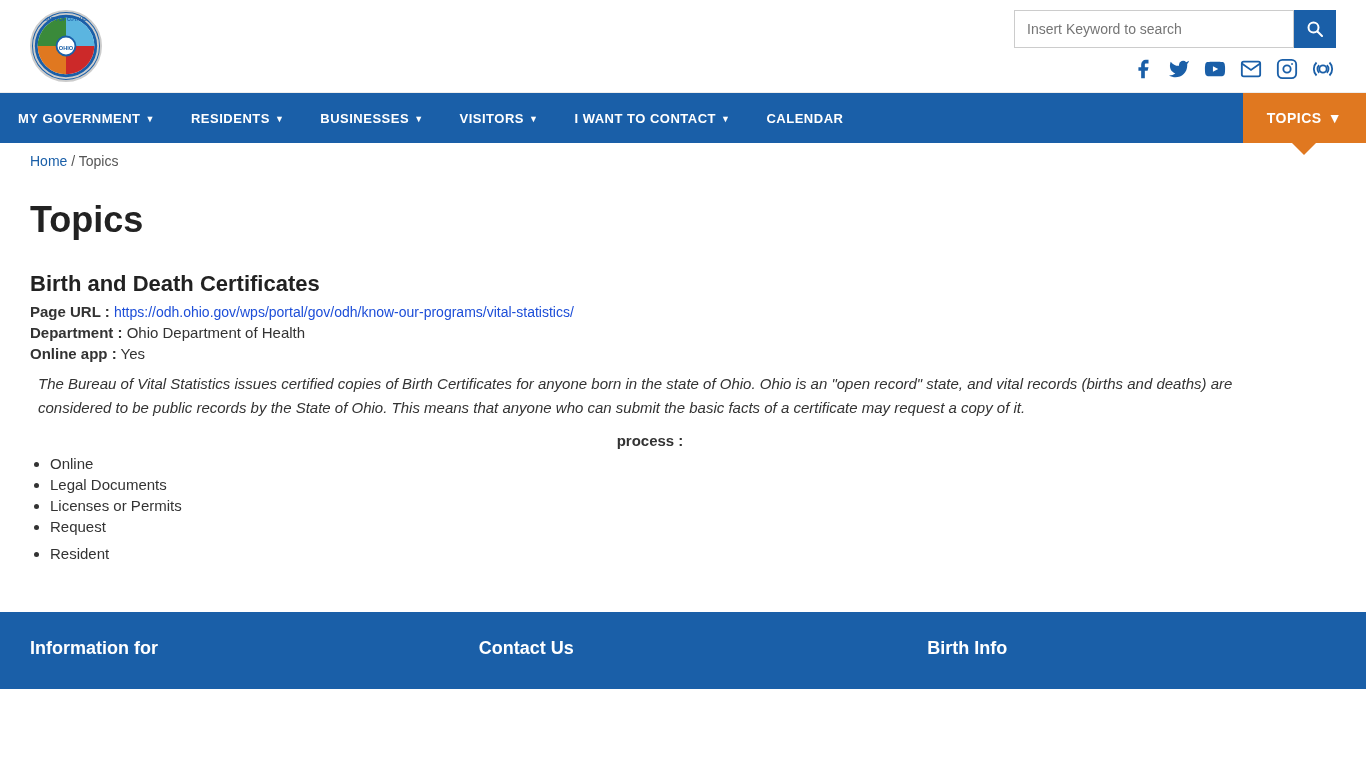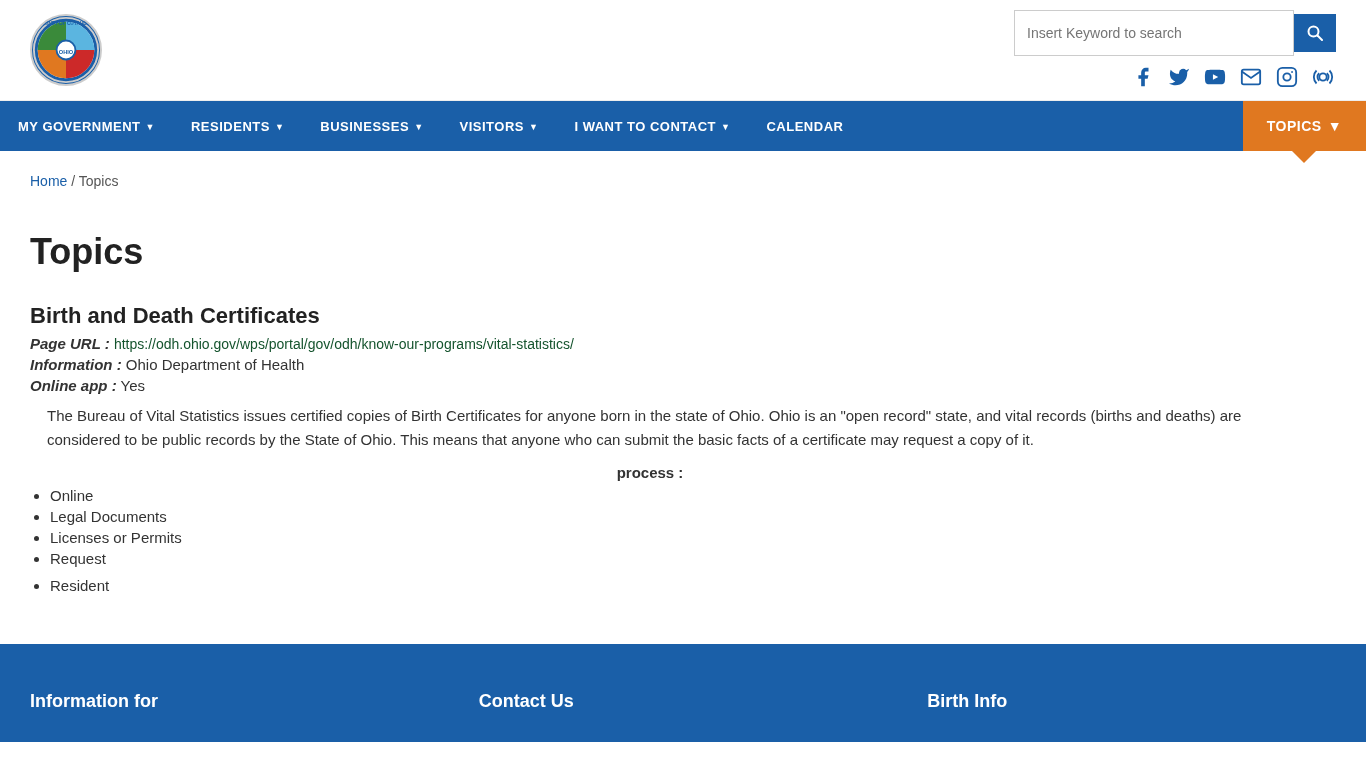--- a/index.html
+++ b/index.html
@@ -51,21 +51,21 @@
       flex-direction: column;
       align-items: flex-end;
       gap: 8px;
     }
     #search-bar {
       display: flex;
       align-items: center;
     }
     #search-input {
       width: 280px;
-      height: 46px;
+      height: 38px;
       padding: 0 12px;
       border: 1px solid #ccc;
       font-size: 14px;
       color: #999;
       outline: none;
     }
     #search-btn {
       width: 42px;
       height: 38px;
       background: #1a5fa8;
@@ -147,21 +147,21 @@
       bottom: -12px;
       left: 50%;
       transform: translateX(-50%);
       border-left: 14px solid transparent;
       border-right: 14px solid transparent;
       border-top: 14px solid #e07820;
     }
 
     
     #breadcrumb {
-      padding: 22px 30px;
+      padding: 10px 30px;
       font-size: 14px;
       color: #555;
       background: #fff;
     }
     #breadcrumb a {
       color: #1a5fa8;
       text-decoration: none;
     }
     #breadcrumb span { color: #555; }
 
@@ -185,26 +185,27 @@
     #article-date {
       font-size: 14px;
       color: #555;
       margin-bottom: 10px;
     }
     .article-field {
       font-size: 15px;
       margin-bottom: 4px;
       color: #333;
     }
-    .article-field strong { font-weight: bold; font-style: italic; }
+    .article-field strong { font-weight: bold; }
     #article-desc {
       font-size: 15px;
       color: #333;
-      margin: 10px 0 12px 17px;
+      margin: 10px 0 12px 8px;
       line-height: 1.6;
+      font-style: italic;
     }
     .section-label {
       font-weight: bold;
       font-size: 15px;
       margin: 10px 0 6px 0;
       text-align: center;
     }
     .process-list {
       margin-left: 20px;
       margin-bottom: 10px;
@@ -213,21 +214,21 @@
       list-style-type: disc;
       font-size: 15px;
       color: #333;
       margin-bottom: 4px;
     }
 
     
     #footer {
       background: #1a5fa8;
       color: #fff;
-      padding: 47px 30px 20px 30px;
+      padding: 26px 30px 20px 30px;
       display: flex;
       gap: 40px;
     }
     .footer-col {
       flex: 1;
     }
     .footer-col h3 {
       font-size: 18px;
       font-weight: bold;
       color: #fff;
@@ -354,24 +355,24 @@
   <span>Topics</span>
 </div>
 
 <div id="main">
   <h1 id="page-heading">Topics</h1>
 
   <h2 id="article-title">Birth and Death Certificates</h2>
 
   <p class="article-field">
     <strong>Page URL :</strong>
-    <a href="#" style="color:#14532d; text-decoration:none; font-size:14px;">https://odh.ohio.gov/wps/portal/gov/odh/know-our-programs/vital-statistics/</a>
+    <a href="#" style="color:#1d4ed8; text-decoration:none; font-size:14px;">https://odh.ohio.gov/wps/portal/gov/odh/know-our-programs/vital-statistics/</a>
   </p>
   <p class="article-field">
-    <strong>Information :</strong>
+    <strong>Department :</strong>
     <span>Ohio Department of Health</span>
   </p>
   <p class="article-field">
     <strong>Online app :</strong>
     <span>Yes</span>
   </p>
 
   <p id="article-desc">The Bureau of Vital Statistics issues certified copies of Birth Certificates for anyone born in the state of Ohio. Ohio is an "open record" state, and vital records (births and deaths) are considered to be public records by the State of Ohio. This means that anyone who can submit the basic facts of a certificate may request a copy of it.</p>
 
   <p class="section-label">process :</p>

